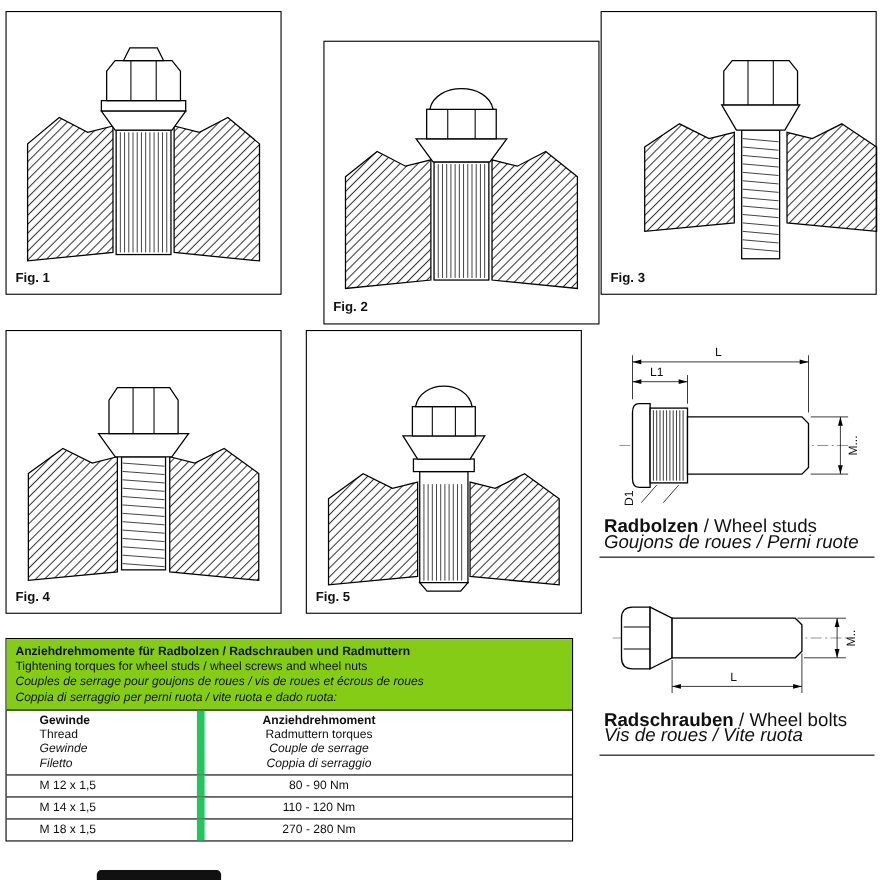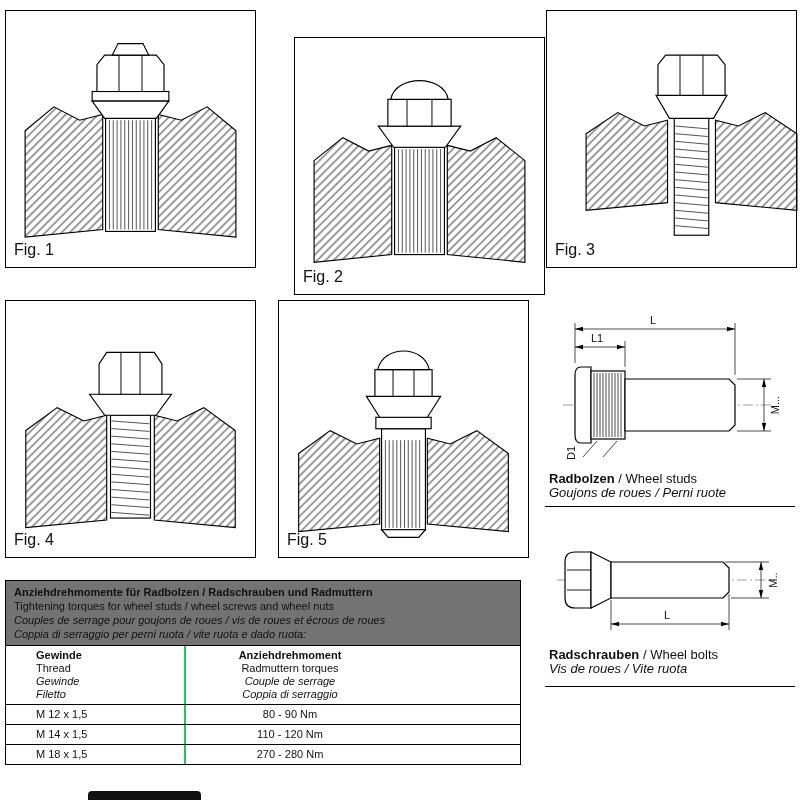--- a/index.html
+++ b/index.html
@@ -1,33 +1,33 @@
 <!DOCTYPE html>
 <html><head>
 <meta charset="utf-8">
 <style>
   html,body{margin:0;padding:0;}
   body{width:800px;height:800px;position:relative;background:#fff;
        font-family:"Liberation Sans",sans-serif;color:#111;overflow:hidden;}
   .abs{position:absolute;}
   .fig-box{position:absolute;width:251px;height:258px;border:1px solid #000;
            box-sizing:border-box;background:#fff;}
-  .fig-label{position:absolute;left:8px;bottom:8px;font-size:16px;color:#111;}
+  .fig-label{position:absolute;left:8px;bottom:8px;font-size:12px;color:#111;font-weight:bold;}
   svg text{font-family:"Liberation Sans",sans-serif;font-size:11px;fill:#111;}
-  .caption{position:absolute;font-size:13px;line-height:14px;}
+  .caption{position:absolute;font-size:17px;line-height:14px;}
   .b{font-weight:bold;}
   .i{font-style:italic;}
   .sep{position:absolute;border-top:1px solid #000;height:0;}
   
   .torque-block{position:absolute;left:5px;top:580px;width:516px;
                 border:1px solid #000;box-sizing:border-box;font-size:11px;}
   .torque-head{padding:4px 8px;line-height:14px;border-bottom:1px solid #000;}
   .t-row{display:flex;}
   .t-row + .t-row{border-top:1px solid #000;}
-  .t-c1{width:180px;border-right:2px solid #22c55e;box-sizing:border-box;
+  .t-c1{width:180px;border-right:7px solid #22c55e;box-sizing:border-box;
         padding:3px 4px 3px 30px;line-height:13px;}
   .t-c2{flex:1;text-align:center;padding:3px 130px 3px 4px;line-height:13px;}
   .footer-tab{position:absolute;left:88px;top:791px;width:113px;height:9px;
               background:#111;border-radius:4px 4px 0 0;}
 </style>
 </head>
 <body>
 
 <div class="fig-box" style="left:5px;top:10px;">
   <svg viewBox="0 0 250 240" width="249" height="230">
@@ -284,21 +284,21 @@
   </svg>
 </div>
 
 <div class="caption" style="left:549px;top:648px;">
   <div><span class="b">Radschrauben</span><span> / Wheel bolts</span></div>
   <div class="i">Vis de roues / Vite ruota</div>
 </div>
 <div class="sep" style="left:545px;top:686px;width:250px;"></div>
 
 <div class="torque-block">
-  <div class="torque-head" id="torque-head" style="background: #737373;">
+  <div class="torque-head" id="torque-head" style="background: #84cc16;">
     <div class="b">Anziehdrehmomente für Radbolzen / Radschrauben und Radmuttern</div>
     <div>Tightening torques for wheel studs / wheel screws and wheel nuts</div>
     <div class="i">Couples de serrage pour goujons de roues / vis de roues et écrous de roues</div>
     <div class="i">Coppia di serraggio per perni ruota / vite ruota e dado ruota:</div>
   </div>
   <div class="t-row">
     <div class="t-c1">
       <div class="b">Gewinde</div>
       <div>Thread</div>
       <div class="i">Gewinde</div>

